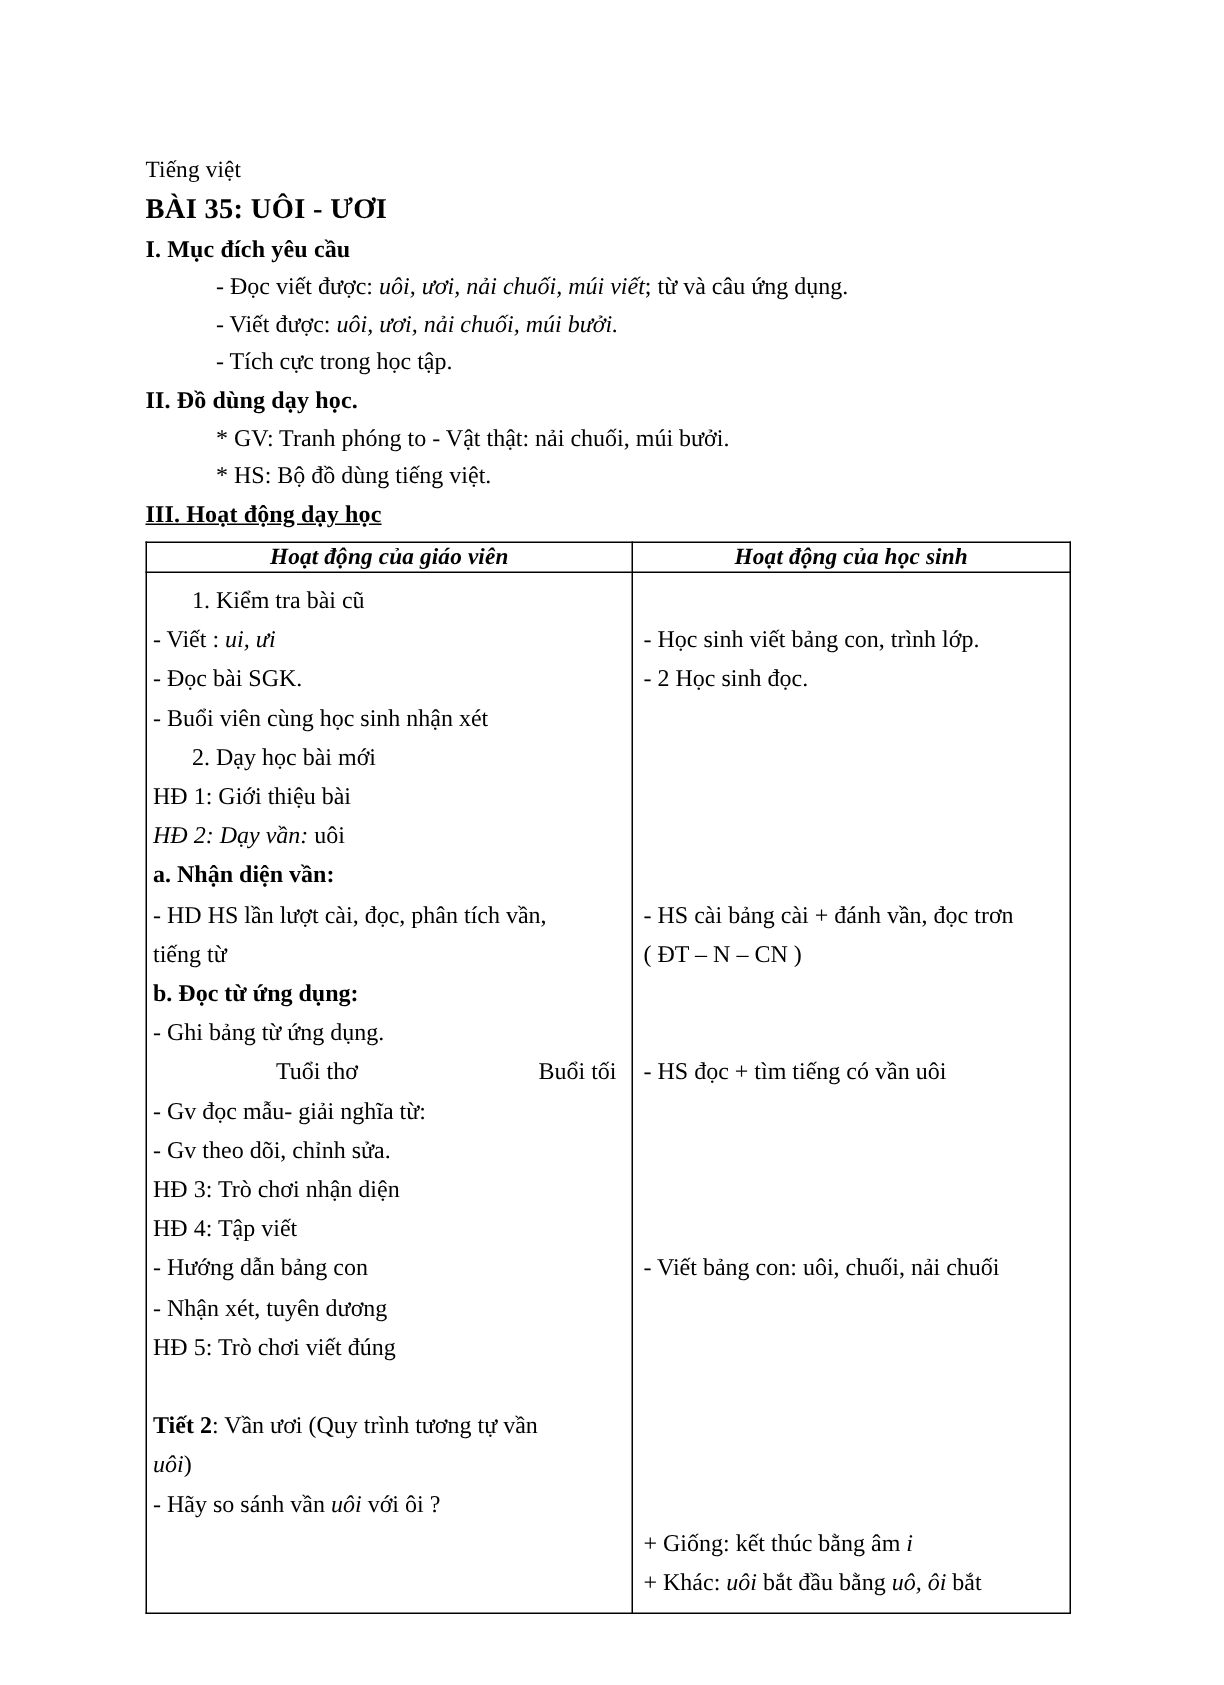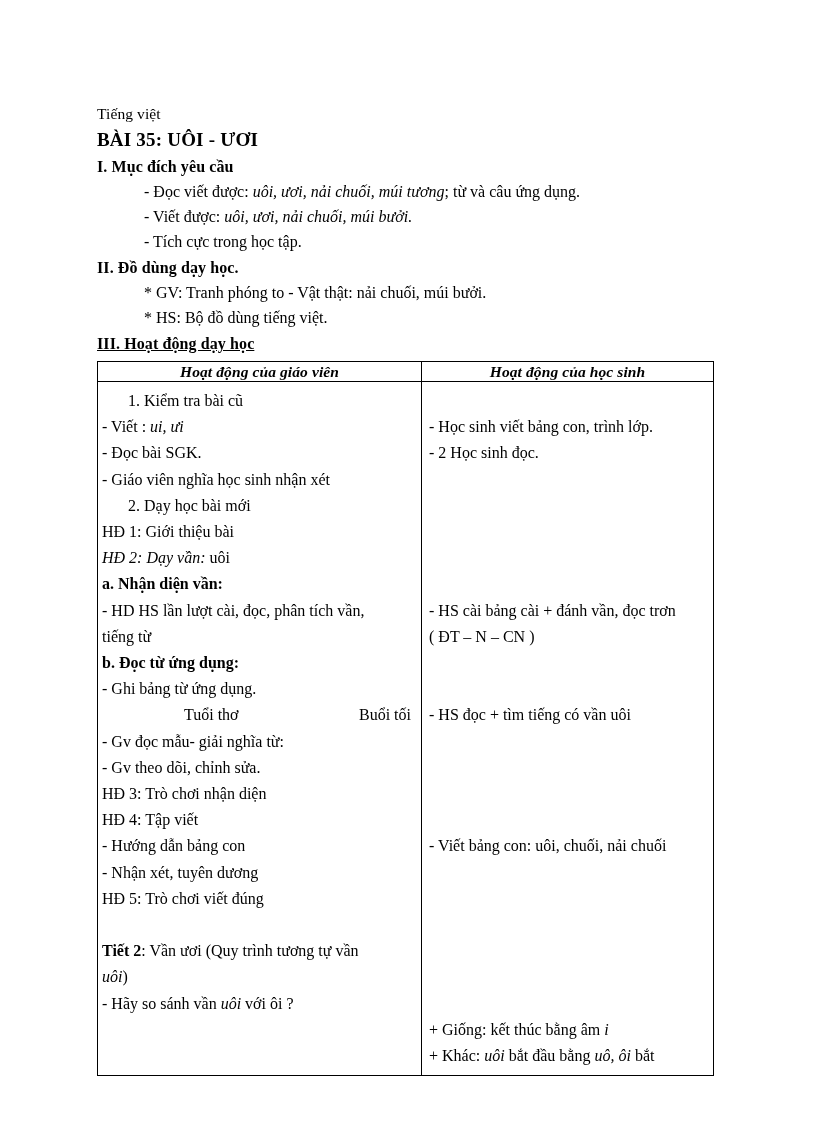--- a/index.html
+++ b/index.html
@@ -127,21 +127,21 @@
 <div class="page">
   <div class="content">
 
     <div class="subject-line">Tiếng việt</div>
     <div class="doc-title">BÀI 35: UÔI - ƯƠI</div>
 
     <div class="section-heading">I. Mục đích yêu cầu</div>
 
     <div class="bullet">
       <span>- Đọc viết được:</span>
-      <i>uôi, ươi,  nải chuối, múi tương</i><span>; từ và câu ứng dụng.</span>
+      <i>uôi, ươi,  nải chuối, múi viết</i><span>; từ và câu ứng dụng.</span>
     </div>
     <div class="bullet">
       <span>- Viết  được:</span>
       <i>uôi, ươi, nải chuối, múi bưởi.</i><span></span>
     </div>
     <div class="bullet">
       <span>- Tích cực trong học tập.</span>
     </div>
 
     <div class="section-heading">II. Đồ dùng dạy học.</div>
@@ -161,21 +161,21 @@
           <th class="tbl-head">Hoạt động của học sinh</th>
         </tr>
       </thead>
       <tbody>
         <tr>
           <td>
             <div class="cell" id="teacher-cell">
                 <div class="cell-line indent">1. Kiểm tra bài cũ</div>
                 <div class="cell-line"><span>- Viết : </span><i>ui, ưi</i></div>
                 <div class="cell-line">- Đọc bài SGK.</div>
-                <div class="cell-line">- Giáo viên  nghĩa học sinh nhận xét</div>
+                <div class="cell-line">- Buổi viên  cùng học sinh nhận xét</div>
                 <div class="cell-line indent">2. Dạy học bài mới</div>
                 <div class="cell-line it">HĐ 1:  Giới thiệu bài</div>
                 <div class="cell-line"><i>HĐ 2:  Dạy vần:</i><span> uôi</span></div>
                 <div class="cell-line b">a. Nhận diện vần:</div>
                 <div class="cell-line">- HD HS lần lượt cài, đọc, phân tích vần,</div>
                 <div class="cell-line">tiếng từ</div>
                 <div class="cell-line b">b. Đọc từ ứng dụng:</div>
                 <div class="cell-line">- Ghi bảng từ ứng dụng.</div>
                 <div class="cell-line indent-word"><span class="spread">Tuổi thơ</span><span>Buổi tối</span></div>
                 <div class="cell-line">- Gv đọc mẫu-  giải  nghĩa từ:</div>

